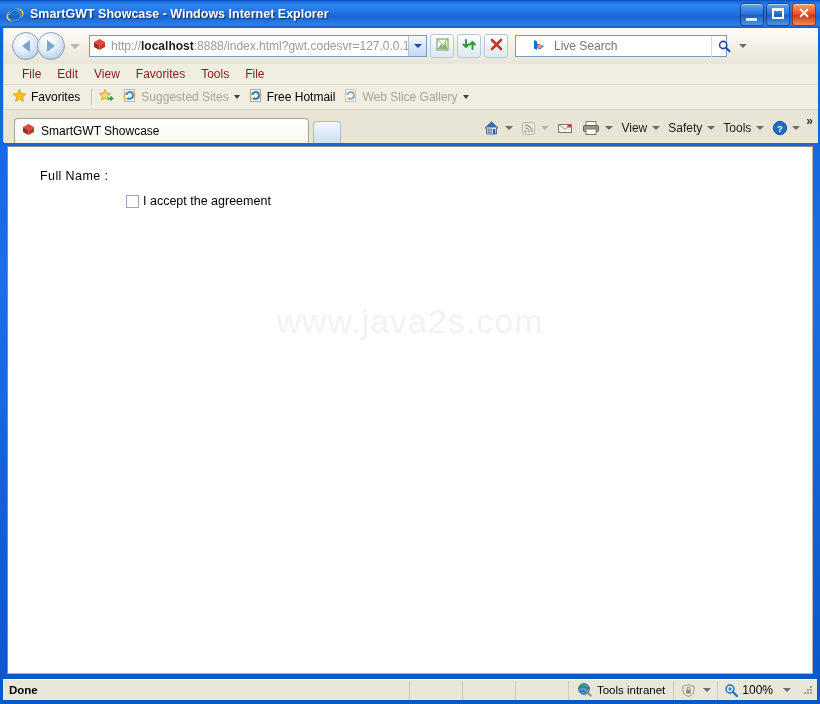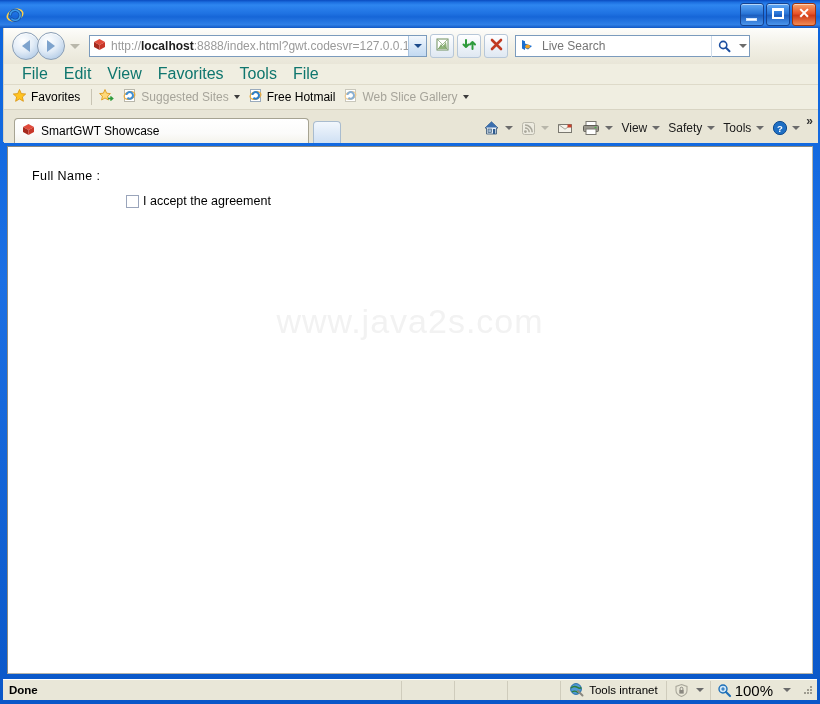--- a/index.html
+++ b/index.html
@@ -176,26 +176,27 @@
     position: relative;
     box-sizing: border-box;
   }
   .tb-btn.framed {
     border: 1px solid #b7c7d8;
     border-radius: 3px;
     background: linear-gradient(to bottom, #ffffff 0%, #eef3f9 50%, #dfe8f2 100%);
   }
   #searchbox {
     margin-left: 7px;
-    width: 235px;
+    width: 212px;
     height: 22px;
     background: #ffffff;
     border: 1px solid #7b9bbd;
     display: flex; align-items: center;
     box-sizing: border-box;
+    padding-left: 12px;
   }
   #search-text {
     margin-left: 5px;
     font-size: 12px;
     color: #9a9a9a;
     flex: 1 1 auto;
   }
   #search-go {
     width: 24px; height: 21px;
     display: flex; align-items: center; justify-content: center;
@@ -211,22 +212,22 @@
   
   #menubar {
     height: 20px;
     display: flex;
     align-items: center;
     padding-left: 10px;
     background: #f0eee1;
     border-bottom: 1px solid #dedac9;
   }
   .menu-item {
-    font-size: 16px;
-    color: #0f766e;
+    font-size: 12px;
+    color: #7f1d1d;
     padding: 1px 8px;
     white-space: nowrap;
   }
 
   
   #favbar {
     height: 24px;
     display: flex;
     align-items: center;
     padding-left: 8px;
@@ -316,21 +317,21 @@
     height: 528px;
     background: #ffffff;
     border: 1px solid #8c8a80;
     border-right-color: #b7b5ab;
     border-bottom-color: #b7b5ab;
     box-sizing: border-box;
     overflow: hidden;
   }
   #form-row {
     position: absolute;
-    left: 24px; top: 22px;
+    left: 32px; top: 22px;
     display: flex;
     align-items: center;
   }
   #fullname-label {
     font-size: 12.5px;
     color: #000000;
     letter-spacing: 0.4px;
     margin-right: 8px;
   }
   #fullname-input {
@@ -406,21 +407,21 @@
     padding: 0 8px;
     white-space: nowrap;
   }
   #status-zone .lbl { margin-left: 5px; }
   #status-protect {
     display: flex; align-items: center;
     padding: 0 6px;
   }
   #status-zoom {
     display: flex; align-items: center;
-    font-size: 15px; color: #000;
+    font-size: 12px; color: #000;
     padding: 0 6px;
     white-space: nowrap;
     justify-content: flex-end;
   }
   #status-zoom .lbl { margin-left: 3px; margin-right: 10px; }
   #grip {
     width: 14px; height: 14px;
     margin-left: 4px; margin-right: 2px;
     flex: 0 0 auto;
     position: relative;
@@ -438,20 +439,21 @@
 <div id="window">
 
   <div id="titlebar">
     <span id="ie-logo">
       <svg width="18" height="18" viewBox="0 0 18 18">
         <ellipse cx="9" cy="10" rx="8" ry="5.2" fill="none" stroke="#FFD24A" stroke-width="1.6" transform="rotate(-22 9 10)"></ellipse>
         <path d="M4.2 9.8a5 5 0 1 1 1.6 4.2" fill="none" stroke="#1652A8" stroke-width="3.2" stroke-linecap="round"></path>
         <path d="M4.2 9.8a5 5 0 1 1 1.6 4.2" fill="none" stroke="#3E9BE8" stroke-width="1.6" stroke-linecap="round"></path>
       </svg>
     </span>
+    <span id="title-text">SmartGWT Showcase - Windows Internet Explorer</span>
 
     <div id="win-buttons">
       <div class="win-btn min">
         <span class="glyph-min"></span>
       </div>
       <div class="win-btn max">
         <span class="glyph-max"></span>
       </div>
       <div class="win-btn close">
         <span class="glyph-close">✕</span>

